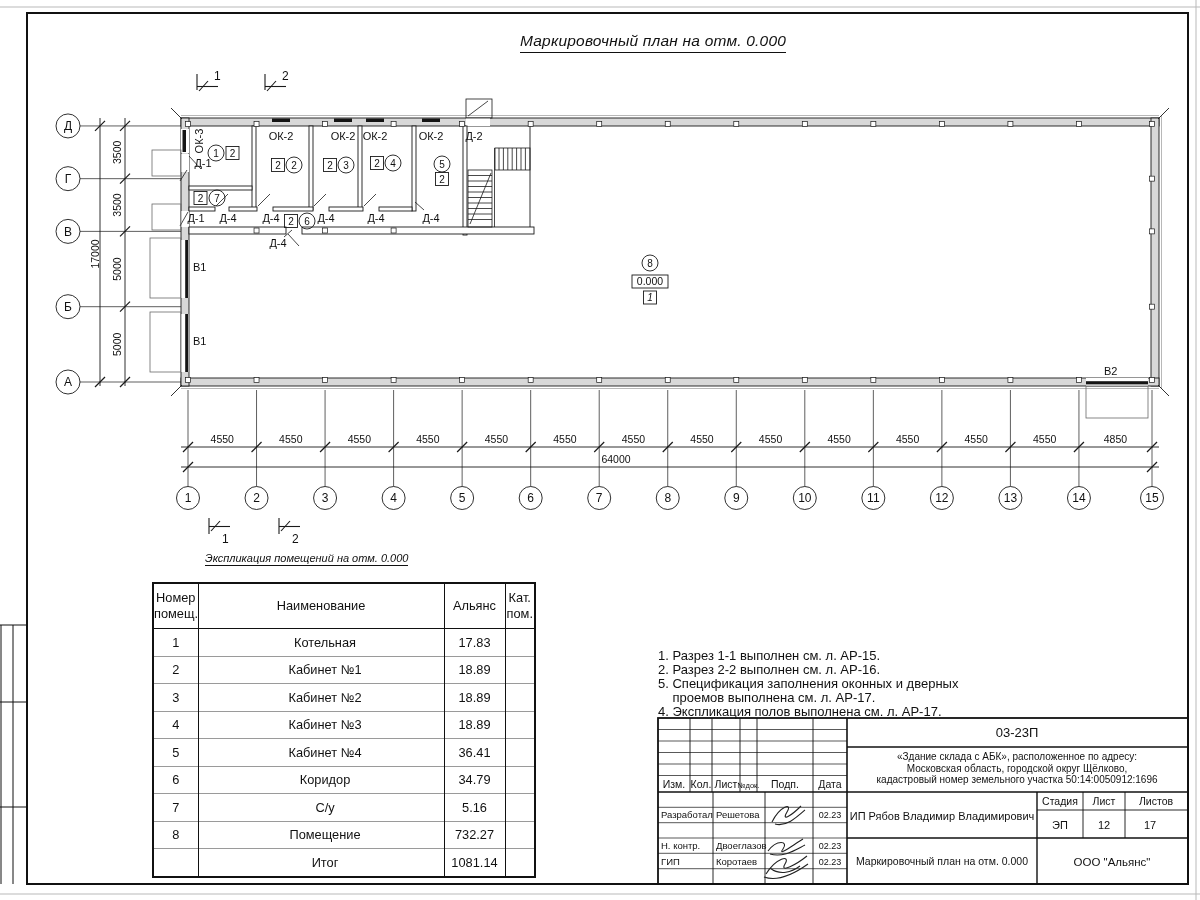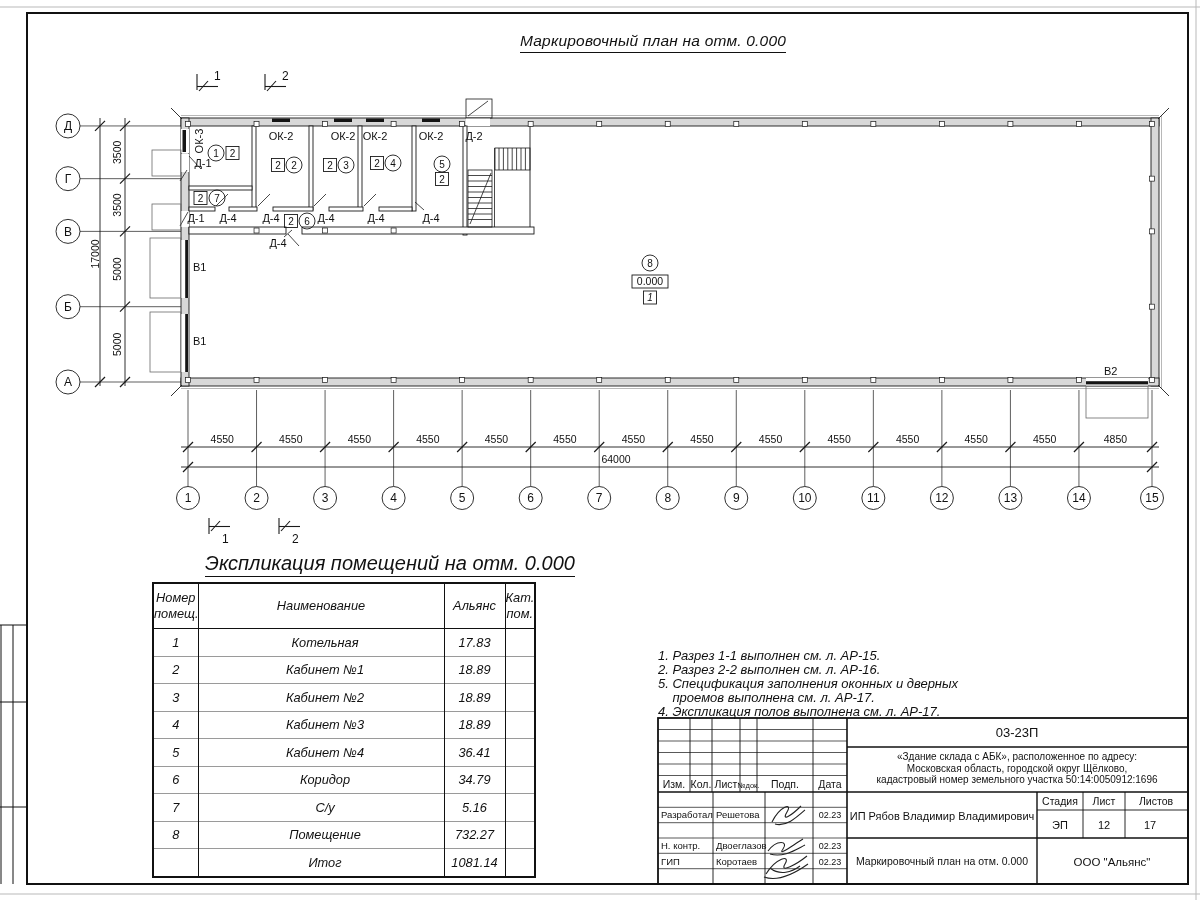--- a/index.html
+++ b/index.html
@@ -1,22 +1,22 @@
 <!DOCTYPE html>
 <html><head>
 <meta charset="utf-8">
 <style>
   html,body{margin:0;padding:0;background:#e8e8e8;}
   #stage{position:relative;width:1200px;height:900px;background:#ffffff;overflow:hidden;
          font-family:"Liberation Sans","DejaVu Sans",sans-serif;color:#111;}
   svg{position:absolute;left:0;top:0;}
   svg text{font-family:"Liberation Sans","DejaVu Sans",sans-serif;fill:#111;}
-  .abs{position:absolute;font-style:italic;}
+  .abs{position:absolute;}
   .plan-title{font-style:italic;font-size:15.5px;letter-spacing:.2px;border-bottom:1.2px solid #111;padding-bottom:2px;white-space:nowrap;}
-  .tbl-title{font-style:italic;font-size:20px;border-bottom:1.2px solid #111;padding-bottom:1px;white-space:nowrap;}
+  .tbl-title{font-style:italic;font-size:11px;border-bottom:1.2px solid #111;padding-bottom:1px;white-space:nowrap;}
   table.schedule{border-collapse:collapse;table-layout:fixed;background:#fff;}
   table.schedule td,table.schedule th{font-weight:normal;font-size:12.8px;padding:0;overflow:hidden;}
   table.schedule thead th{border:1.8px solid #111;height:44px;white-space:pre-line;line-height:1.25;}
   table.schedule tbody td{border-left:1.8px solid #111;border-right:1.8px solid #111;border-top:1px solid #9a9a9a;height:26.5px;}
   table.schedule{border:2px solid #111;}
   table.schedule thead th{border-bottom:1.8px solid #111;}
   .c{text-align:center;} .l{text-align:center;padding-left:8px!important;}
   .notes{font-size:13px;line-height:11.4px;white-space:pre;}
   .notes div{margin:0 0 2.6px 0;}
 </style>

